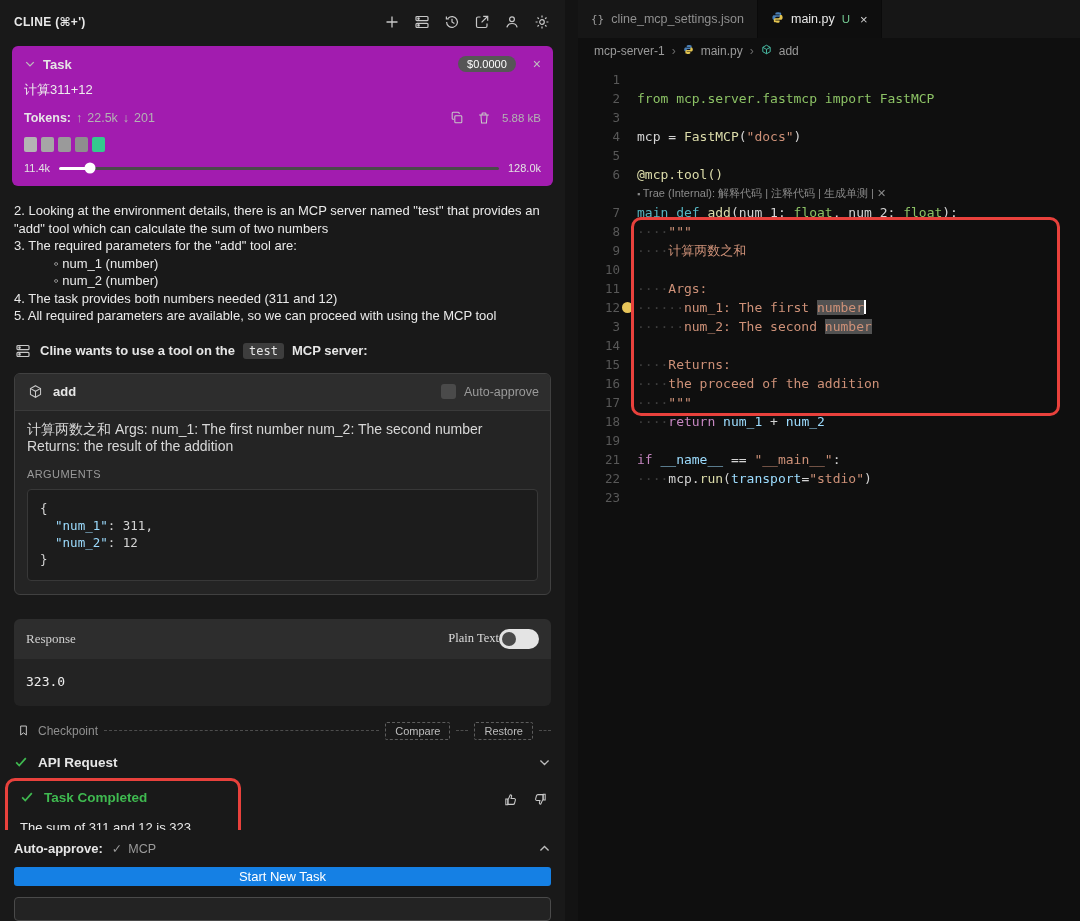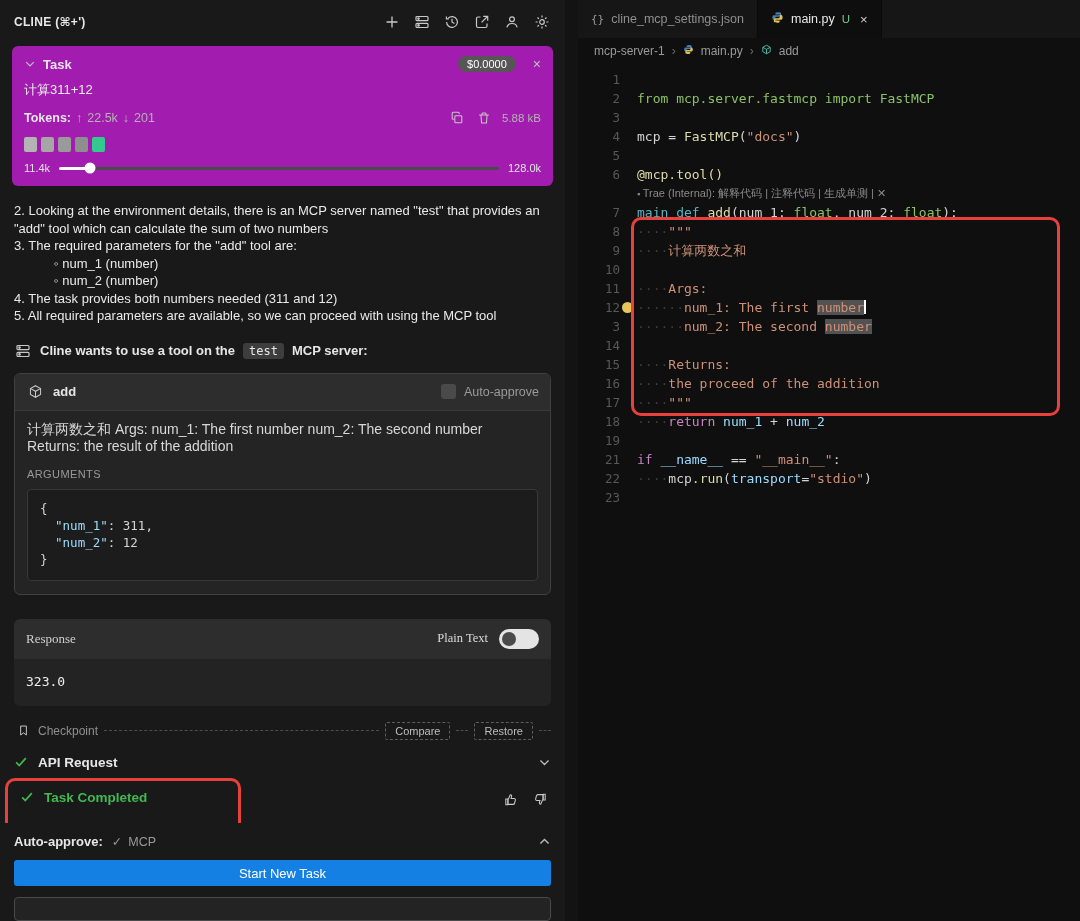--- a/index.html
+++ b/index.html
@@ -50,21 +50,21 @@
   .aa { margin-left:auto; display:flex; align-items:center; gap:8px; color:#9a9a9a; font-size:12.5px; }
   .checkbox { width:15px; height:15px; background:#4a4a4a; border-radius:3px; cursor:pointer; }
   .tcard-body { padding:10px 12px 13px; }
   .tcard-desc { font-size:14px; color:#d8d8d8; line-height:17px; }
   .args-label { margin:13px 0 9px; color:#9a9a9a; font-size:11px; letter-spacing:.4px; }
   .args-block { background:#1c1c1c; border:1px solid #383838; border-radius:4px; padding:10px 12px 12px; font-family:"DejaVu Sans Mono",monospace; font-size:12.5px; line-height:17px; white-space:pre; min-height:76px; }
 
   .response-card { margin-top:24px; border-radius:6px; overflow:hidden; }
   .resp-head { display:flex; align-items:center; padding:10px 12px; background:#2d2d2d;font-family:Liberation Serif, serif; }
   .resp-title { color:#cfcfcf; }
-  .resp-right { margin-left:auto; display:flex; align-items:center; gap:11px; color:#dcdcdc; font-size:12.5px; }
+  .resp-right { margin-left:auto; display:flex; align-items:center; color:#dcdcdc; font-size:12.5px; }
   .toggle { width:40px; height:20px; border-radius:10px; background:#e4e4e4; position:relative; cursor:pointer; }
   .toggle .tknob { position:absolute; left:3px; top:3px; width:14px; height:14px; border-radius:50%; background:#4a4a4a; }
   .resp-body { background:#232323; padding:15px 12px 17px; font-family:"DejaVu Sans Mono",monospace; font-size:13px; color:#eee; }
 
   .checkpoint-row { display:flex; align-items:center; gap:6px; margin:16px 0 2px; color:#8f8f8f; font-size:12px; }
   .dash { flex:1; border-top:1px dashed #4d4d4d; height:0; }
   .dash.short { flex:0 0 12px; }
   .cp-btn { border:1px dashed #5d5d5d; border-radius:2px; padding:2px 9px; font-size:11px; color:#bdbdbd; background:transparent; font-family:inherit; cursor:pointer; }
 
   .api-row { display:flex; align-items:center; gap:10px; margin:15px 0 6px; }
@@ -76,21 +76,21 @@
   .comp-head { display:flex; align-items:center; gap:10px; }
   .comp-label { color:#3fb950; font-weight:bold; font-size:13.5px; }
   .comp-result { margin-top:15px; font-size:13px; color:#eaeaea; }
   .thumbs { position:absolute; right:2px; top:13px; display:flex; gap:12px; }
 
   .sb-footer { flex:none; padding:4px 14px 0; }
   .aa-row { display:flex; align-items:center; gap:9px; padding:7px 0 11px; }
   .aa-row .aa-lbl { font-weight:bold; font-size:13px; }
   .aa-val { color:#9a9a9a; font-size:12.5px; display:flex; gap:6px; align-items:center; }
   .aa-row .chev { margin-left:auto; }
-  .start-btn { display:block; width:100%; background:#1580e4; color:#fff; border:none; border-radius:3px; height:26px; font-size:13px; font-family:inherit; cursor:pointer; }
+  .start-btn { display:block; width:100%; background:#1580e4; color:#fff; border:none; border-radius:3px; height:19px; font-size:13px; font-family:inherit; cursor:pointer; }
   .input-stub { margin-top:11px; height:24px; border:1px solid #4a4a4a; border-radius:4px; background:#232323; }
 
   .divider { width:13px; background:#131313; }
 
   
   .editor { flex:1; background:#0f0f0f; display:flex; flex-direction:column; position:relative; }
   .tabs { height:38px; flex:none; background:#161616; display:flex; align-items:stretch; }
   .tab { display:flex; align-items:center; gap:7px; padding:0 13px; font-size:12.5px; color:#8f8f8f; border-right:1px solid #0a0a0a; cursor:pointer; }
   .tab.active { background:#0e0e0e; color:#e8e8e8; }
   .tab .badge-u { color:#73c991; font-size:11.5px; }

